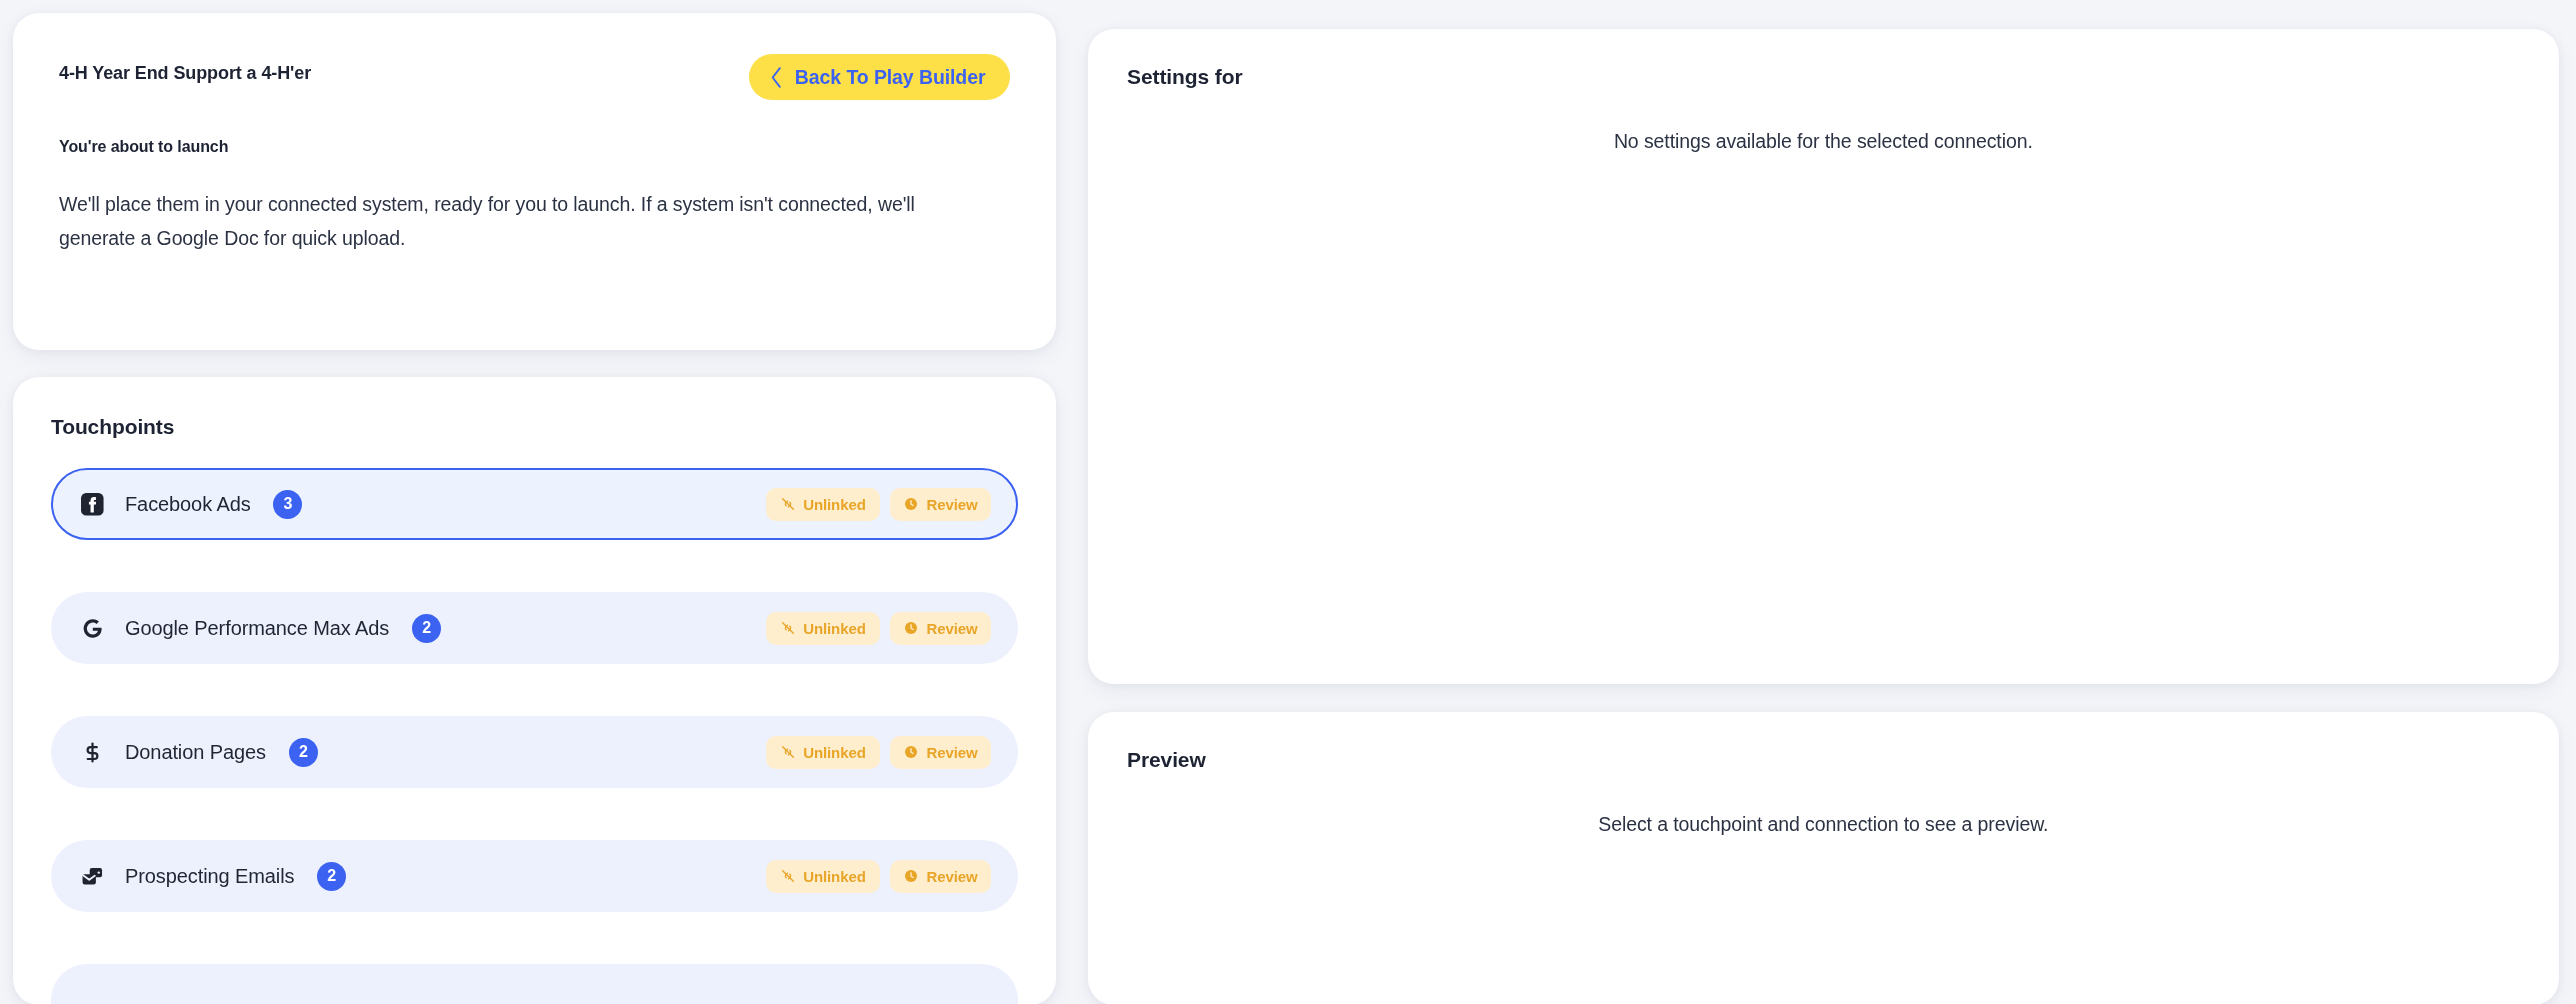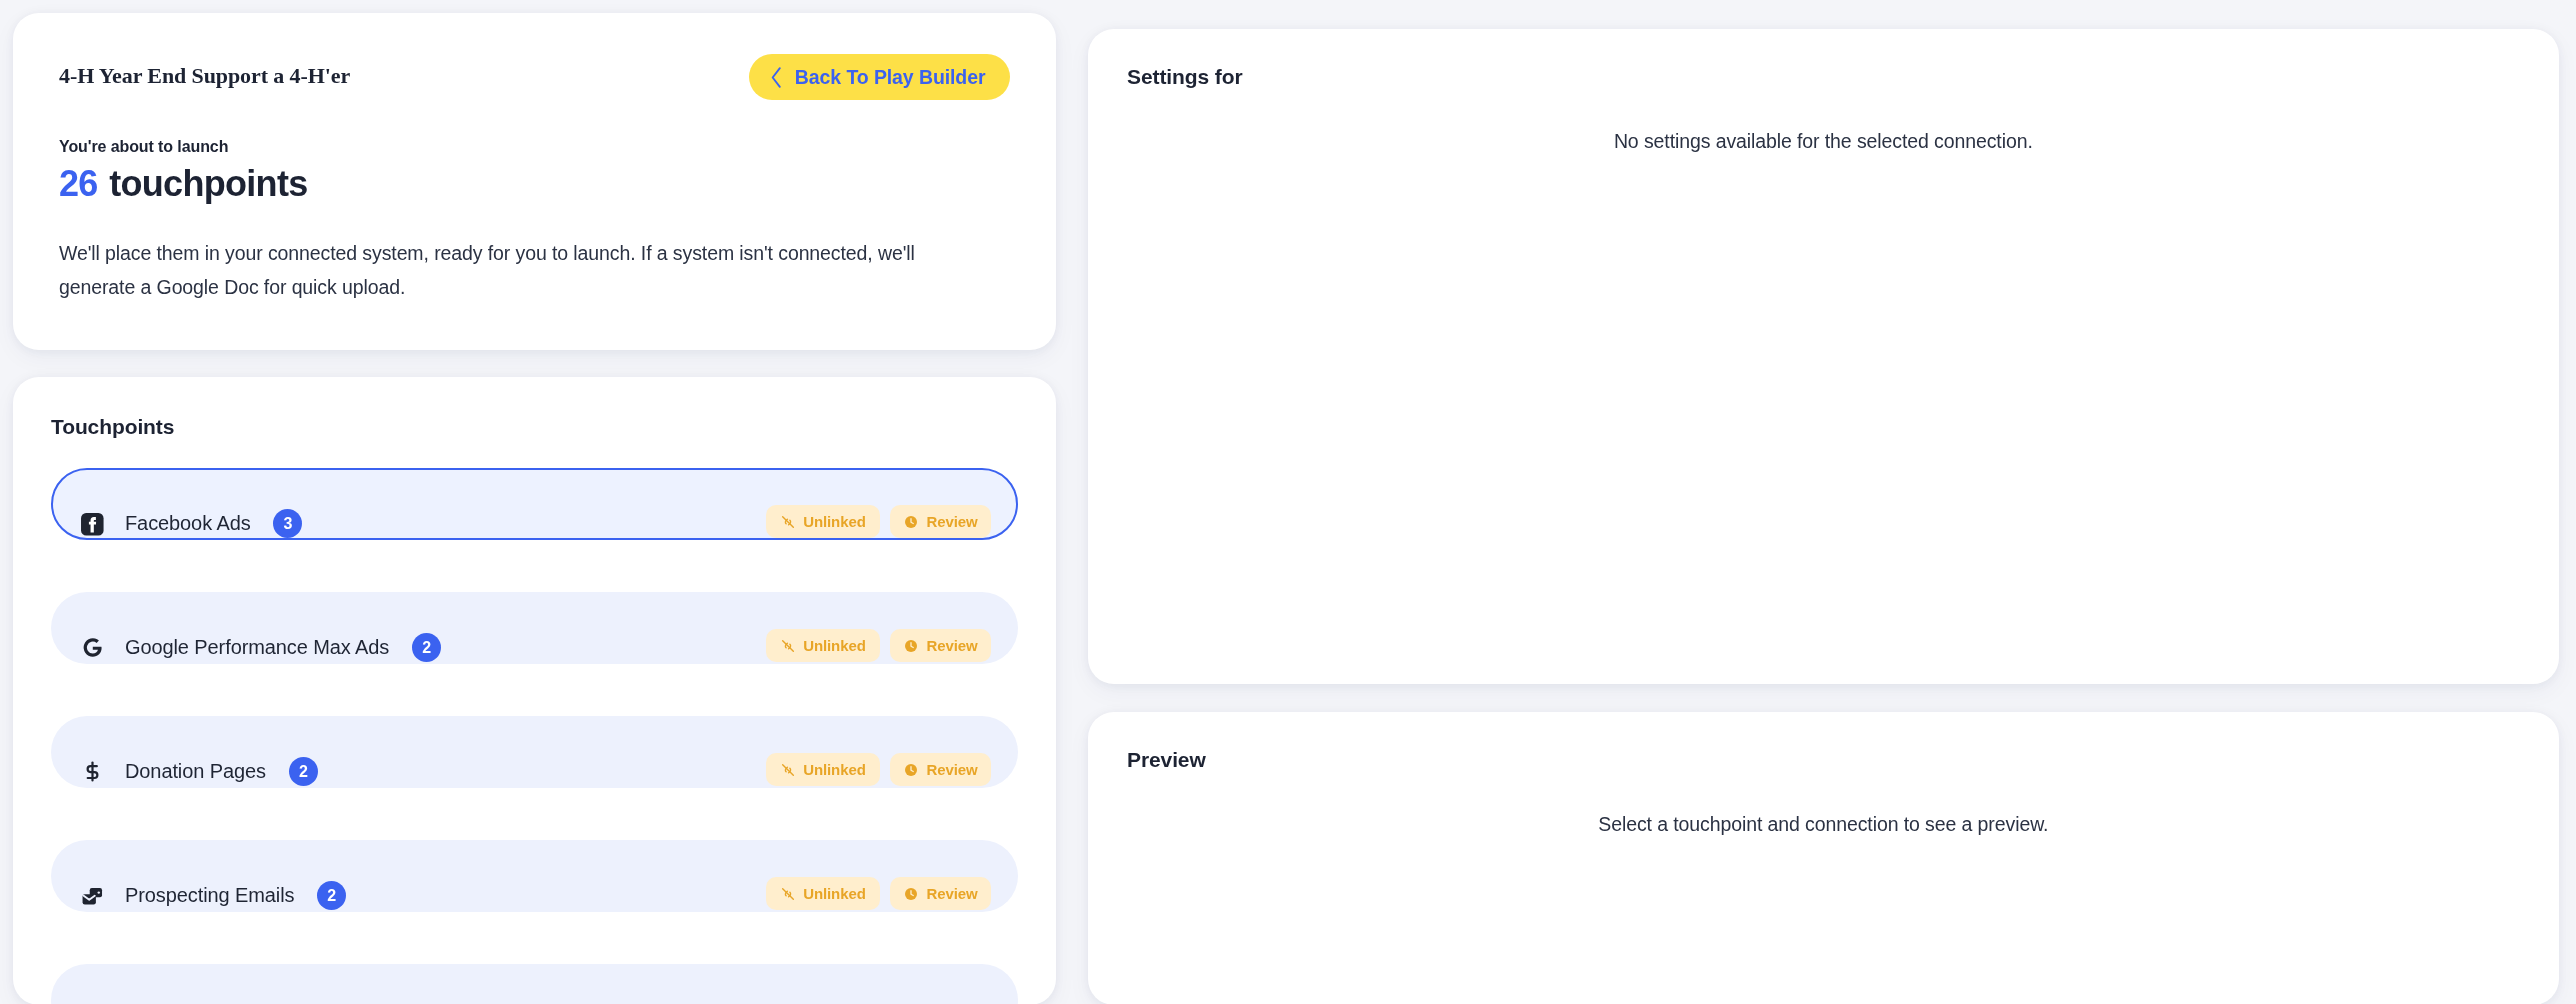--- a/index.html
+++ b/index.html
@@ -76,26 +76,25 @@
   }
 
   
   .summary-head {
     display: flex;
     align-items: flex-start;
     justify-content: space-between;
   }
 
   .play-title {
-    font-size: 22px;
+    font-size: 18px;
     font-weight: 700;
     letter-spacing: -0.1px;
     color: #1d2333;
     padding-top: 9.4px;
-    font-family: Liberation Serif, serif;
   }
 
   .back-btn {
     display: inline-flex;
     align-items: center;
     gap: 11.6px;
     background: #fde047;
     border: none;
     border-radius: 723px;
     padding: 11.6px 24.6px 11.6px 20px;
@@ -160,21 +159,21 @@
     flex-direction: column;
     gap: 52px;
   }
 
   .tp-row {
     position: relative;
     height: 72px;
     border-radius: 723px;
     background: #edf1fd;
     display: flex;
-    align-items: flex-end;
+    align-items: center;
     padding: 0 24.6px 0 26px;
     cursor: pointer;
     border: 2.2px solid transparent;
   }
 
   .tp-row.selected {
     background: #edf2ff;
     border-color: #3b62f0;
   }
 
@@ -284,24 +283,20 @@
             <svg width="14.5" height="23" viewBox="0 0 20 32" fill="none" aria-hidden="true">
               <path d="M15 3 L5 16 L15 29" stroke="currentColor" stroke-width="2.6" stroke-linecap="round" stroke-linejoin="round"></path>
             </svg>
           </span>
           <span class="back-label">Back To Play Builder</span>
         </button>
       </div>
 
       <div class="launch-kicker">You're about to launch</div>
 
-      <div class="launch-line">
-        <span class="launch-count">26</span>
-        <span class="launch-noun">touchpoints</span>
-      </div>
 
       <p class="summary-desc">We'll place them in your connected system, ready for you to launch. If a system isn't connected, we'll generate a Google Doc for quick upload.</p>
     </section>
 
     <section class="card card-touchpoints">
       <div class="section-title">Touchpoints</div>
 
       <div class="tp-list">
 
         <div class="tp-row selected">

